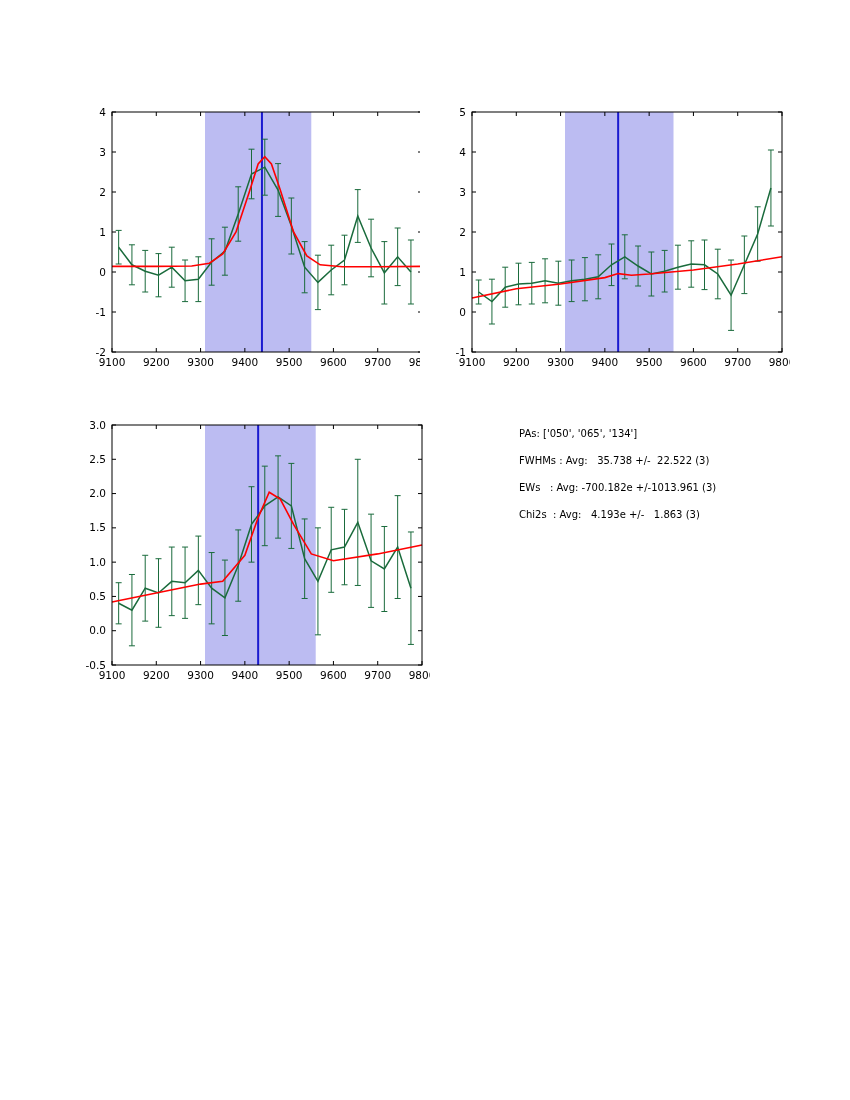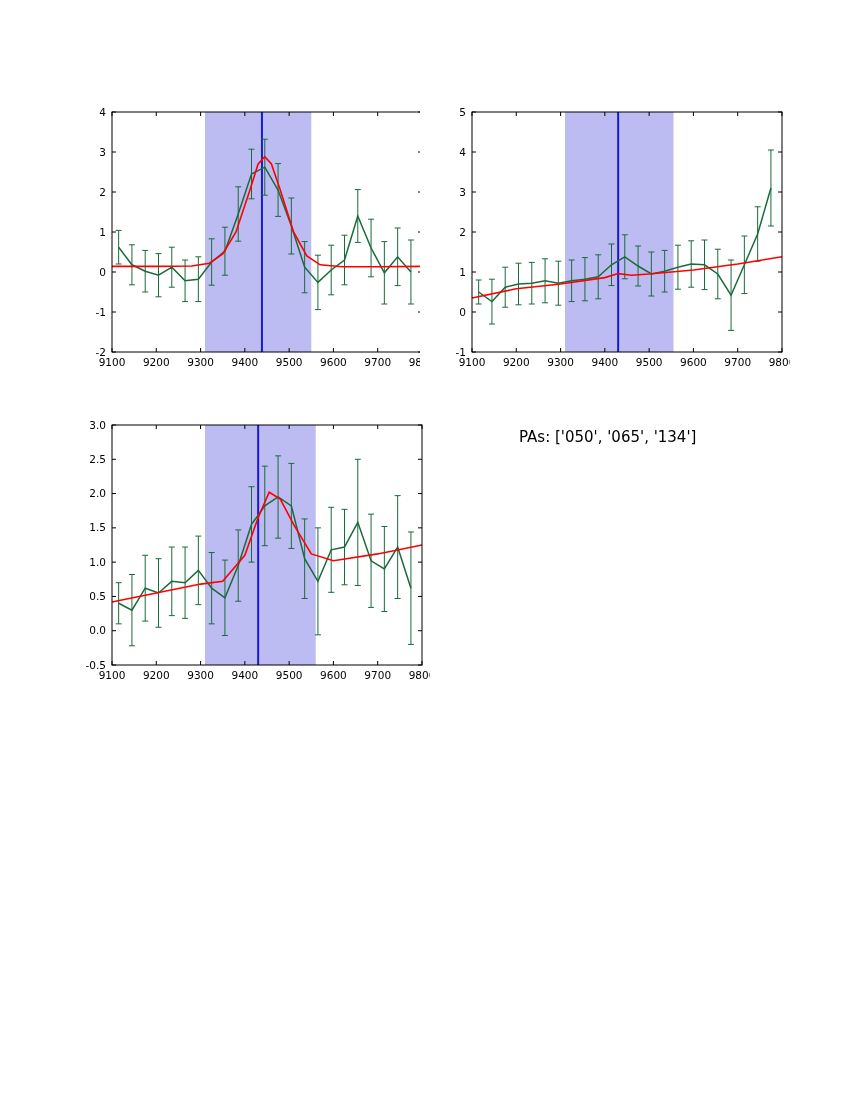--- a/index.html
+++ b/index.html
@@ -41,21 +41,21 @@
     font-size: 11px;
     color: #000;
   }
   .summary {
     position: absolute;
     left: 519px;
     top: 428px;
     width: 320px;
   }
   .summary-line {
-    font-size: 15px;
+    font-size: 10px;
     color: #000;
     margin-bottom: 16px;
     white-space: pre;
   }
   text {
     font-family: "DejaVu Sans", sans-serif;
   }
 </style>
 </head>
 <body>
@@ -459,15 +459,18 @@
         <line x1="362" y1="76.2857142857143" x2="358" y2="76.2857142857143" stroke="#000000"></line>
         <text x="46" y="79.7857142857143" text-anchor="end" font-size="10.5" fill="#000">2.5</text>
         <line x1="52" y1="42" x2="56" y2="42" stroke="#000000"></line>
         <line x1="362" y1="42" x2="358" y2="42" stroke="#000000"></line>
         <text x="46" y="45.5" text-anchor="end" font-size="10.5" fill="#000">3.0</text>
       </svg>
   </div>
 
   <div class="summary">
     <div class="summary-line">PAs: ['050', '065', '134']</div>
+    <div class="summary-line">FWHMs : Avg:   35.738 +/-  22.522 (3)</div>
+    <div class="summary-line">EWs   : Avg: -700.182e +/-1013.961 (3)</div>
+    <div class="summary-line">Chi2s  : Avg:   4.193e +/-   1.863 (3)</div>
   </div>
 
 </div>
 
 </body></html>

